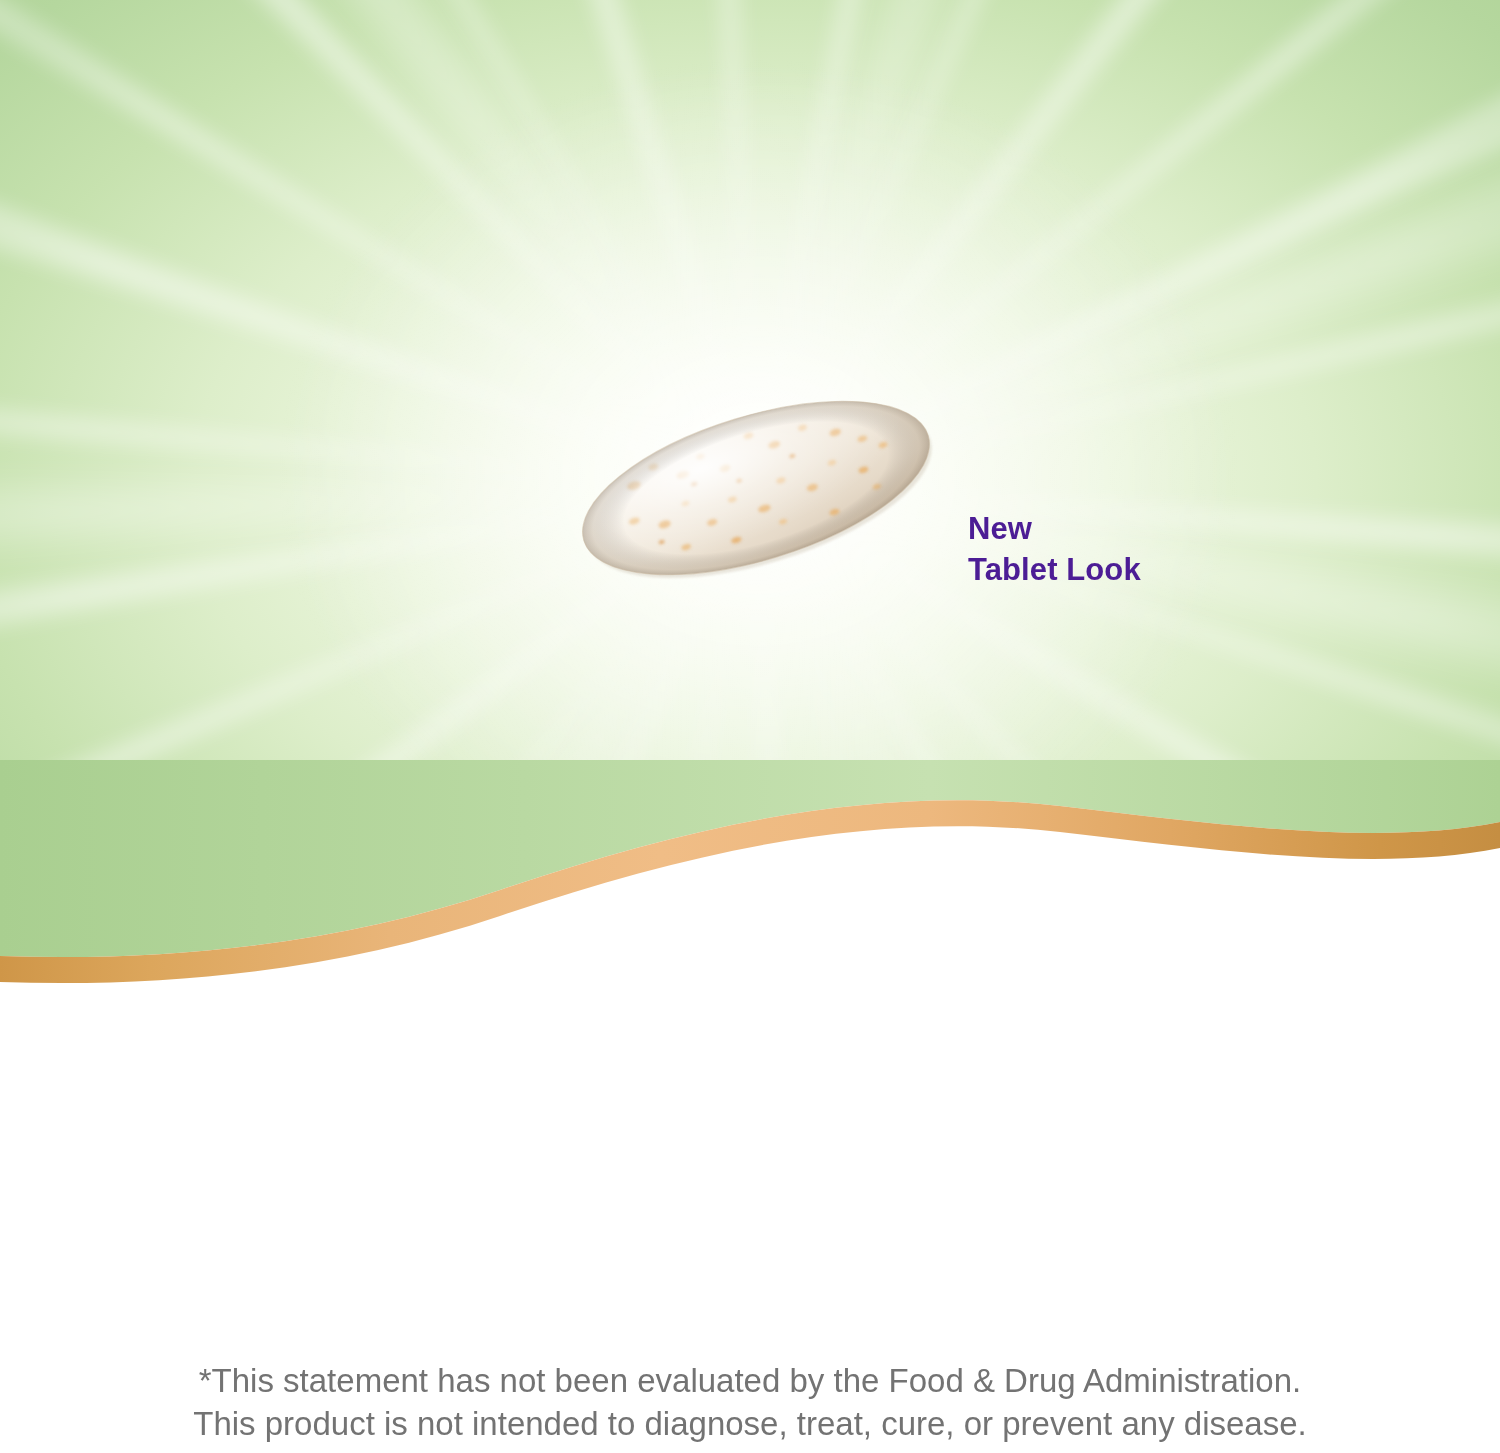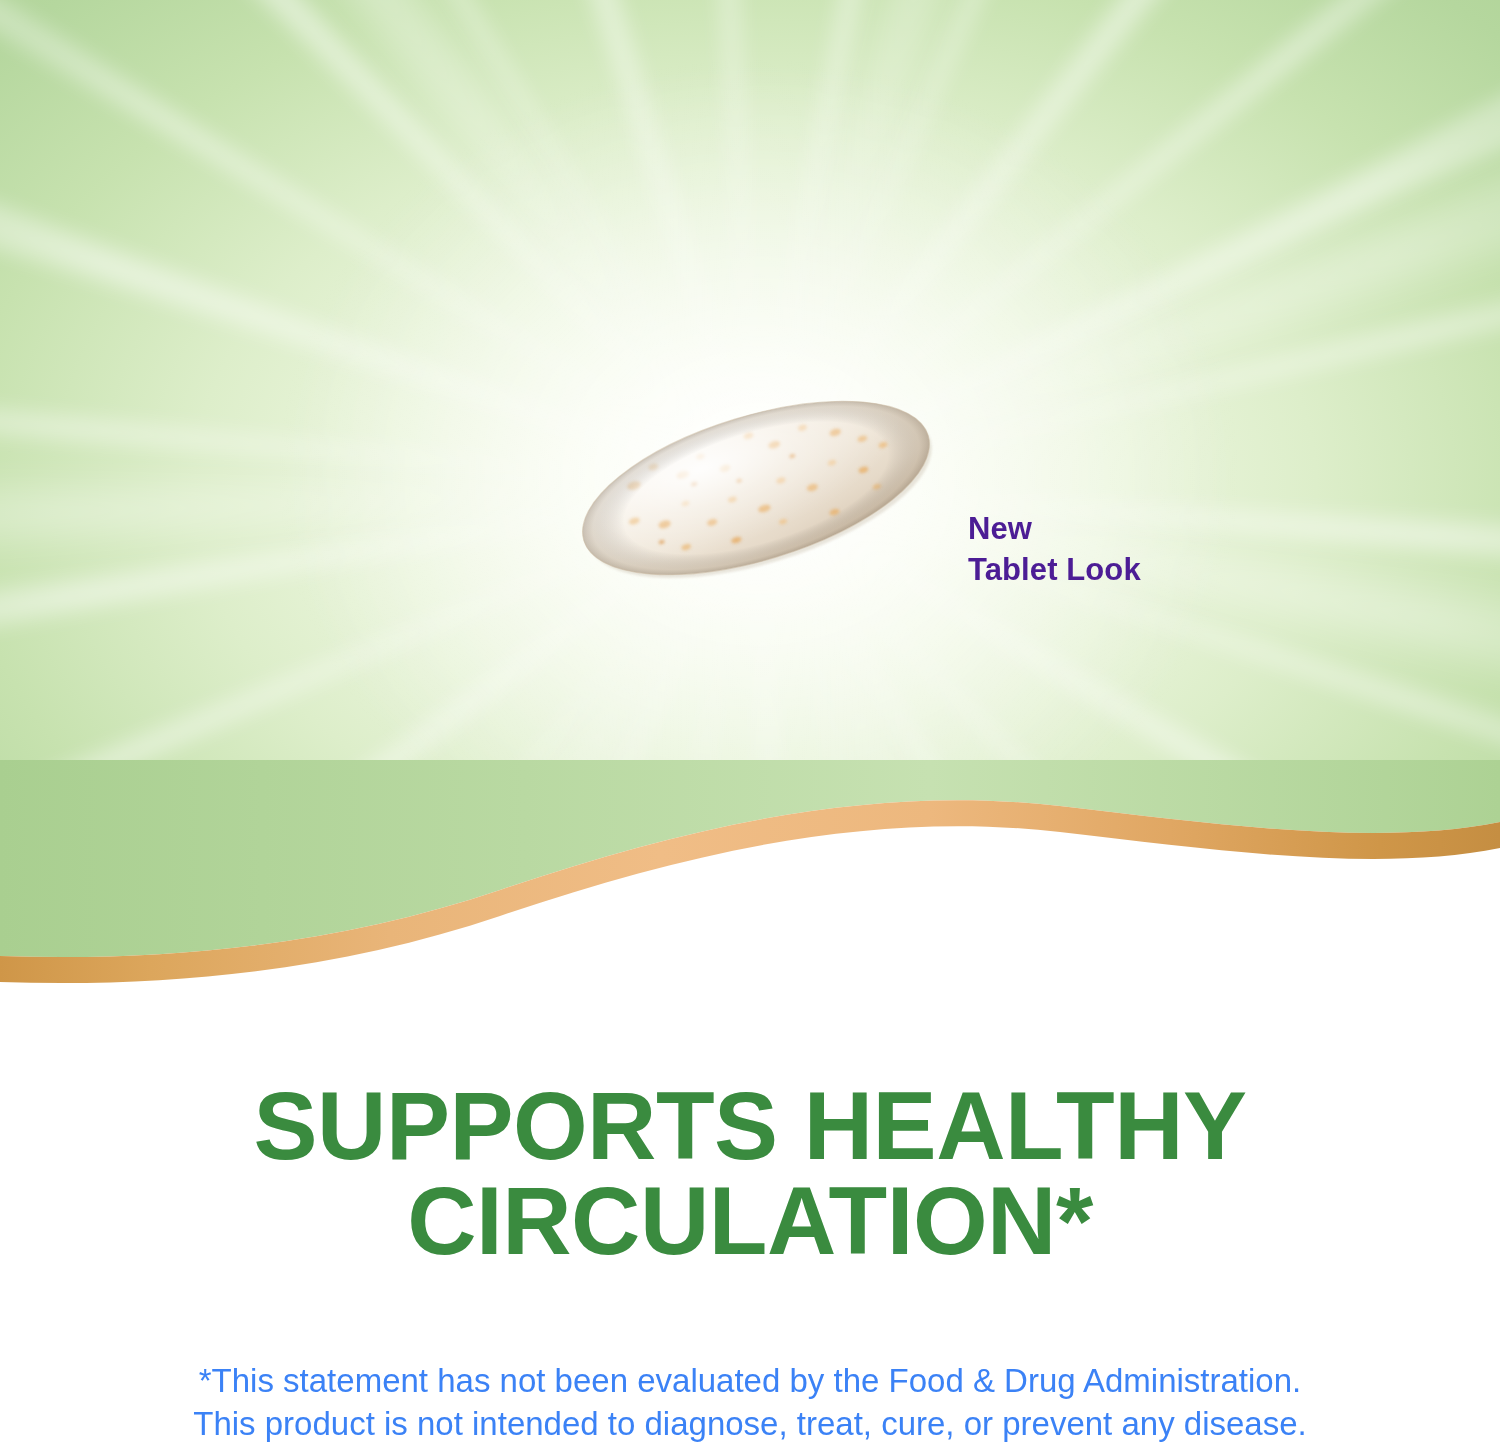--- a/index.html
+++ b/index.html
@@ -76,21 +76,21 @@
   }
   .headline .hl-line { display:block; }
 
   
   .disclaimer {
     position:absolute;
     left:0;
     top:1360px;
     width:1500px;
     text-align:center;
-    color:#3b82f6;
+    color:#737373;
     font-size:33px;
     font-weight:400;
     line-height:1.30;
   }
   .disclaimer .dc-line { display:block; }
 </style>
 </head>
 <body>
 
 <div id="panel">
@@ -356,23 +356,19 @@
       <path fill="url(#greenBottomGrad)" d="M0,0 L1500,0 L1500,62 C1380,86 1230,66 1060,46
                C880,25 700,62 500,130 C340,184 170,202 0,196 Z"></path>
 
       <path fill="url(#goldGrad)" d="M0,196 C170,202 340,184 500,130
                C700,62 880,25 1060,46 C1230,66 1380,86 1500,62
                L1500,88 C1380,112 1230,92 1060,72
                C880,51 700,88 500,156 C340,210 170,228 0,222 Z"></path>
     </svg>
   </div>
 
-  <div class="headline">
-    <span class="hl-line">SUPPORTS HEALTHY</span>
-    <span class="hl-line">CIRCULATION*</span>
-  </div>
 
   <div class="disclaimer">
     <span class="dc-line">*This statement has not been evaluated by the Food &amp; Drug Administration.</span>
     <span class="dc-line">This product is not intended to diagnose, treat, cure, or prevent any disease.</span>
   </div>
 
 </div>
 
 </body></html>

